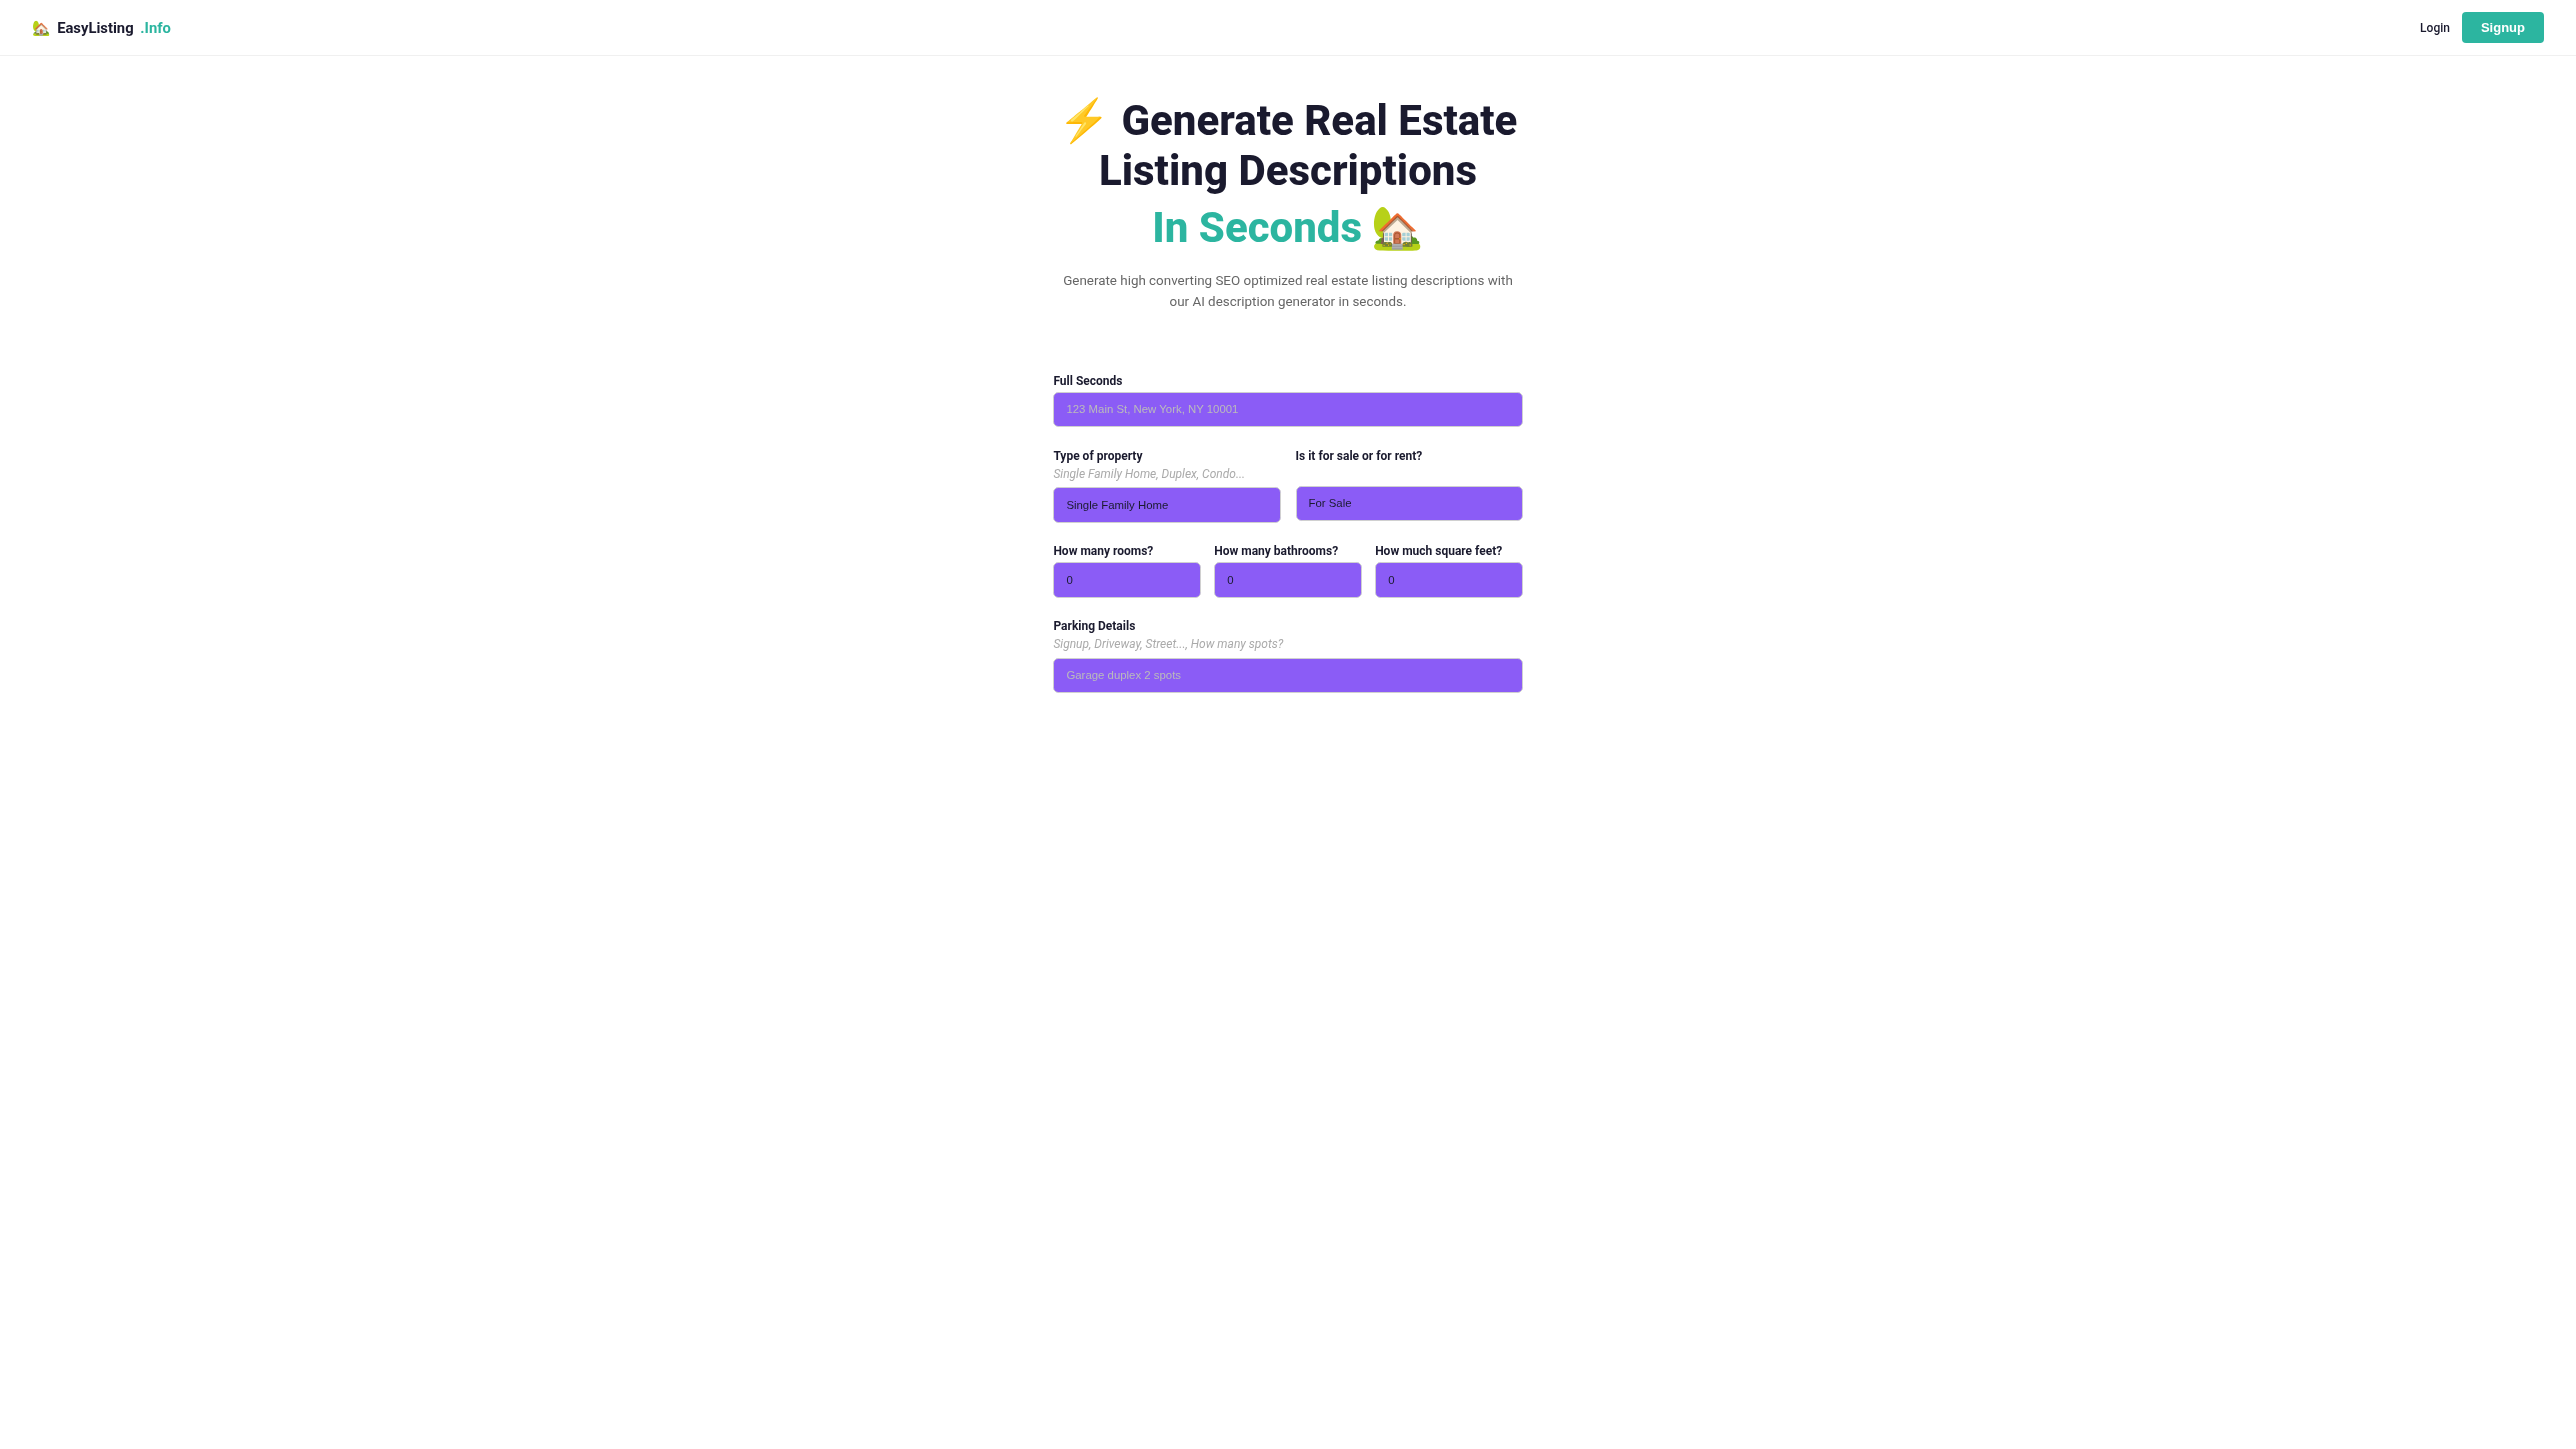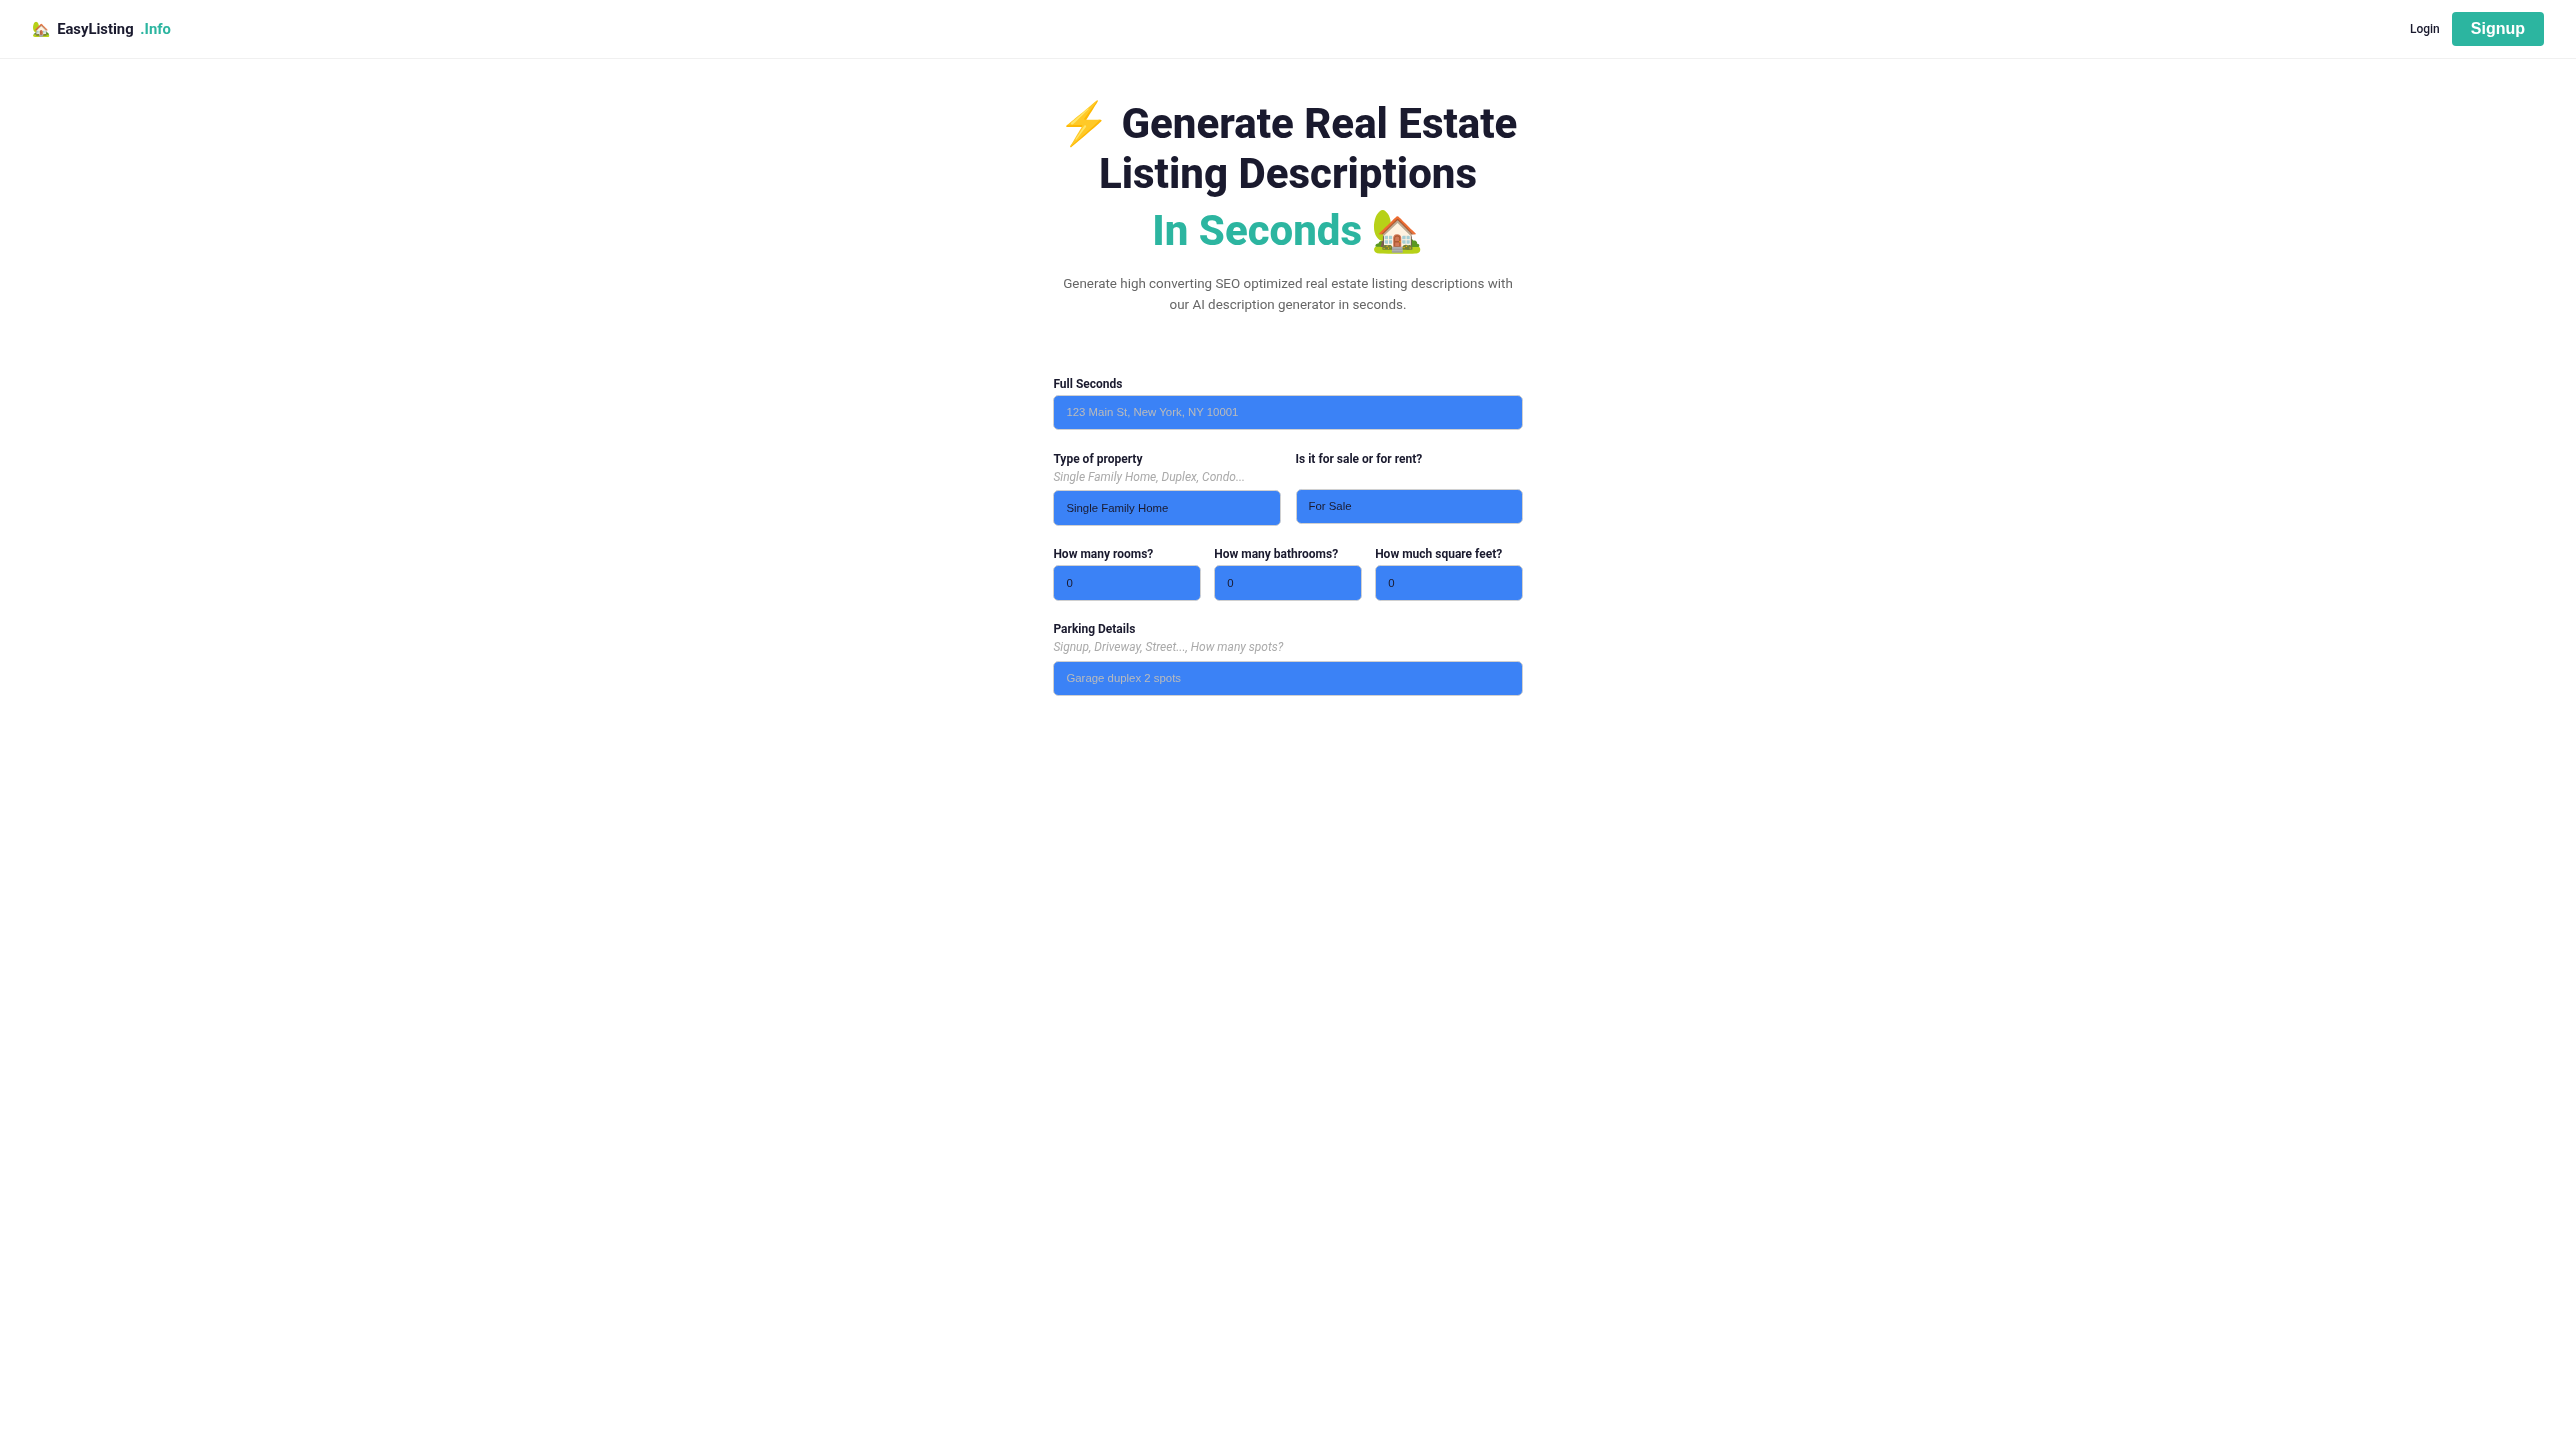--- a/index.html
+++ b/index.html
@@ -51,21 +51,21 @@
       font-weight: 500;
       cursor: pointer;
     }
 
     .signup-button {
       background-color: #2cb5a0;
       color: #ffffff;
       border: none;
       border-radius: 4px;
       padding: 8px 19px;
-      font-size: 16px;
+      font-size: 13px;
       font-weight: 600;
       cursor: pointer;
     }
 
     
     .hero {
       text-align: center;
       padding: 40px 13.4px 27px;
     }
 
@@ -125,21 +125,21 @@
     }
 
     .form-input {
       width: 100%;
       padding: 10.7px 12px;
       font-size: 11.4px;
       border: 1px solid #d0d0d0;
       border-radius: 5.4px;
       outline: none;
       color: #1a1a2e;
-      background: #3b82f6;
+      background: #8b5cf6;
     }
 
     .form-input::placeholder {
       color: #bbb;
     }
 
     .property-row {
       display: flex;
       gap: 15px;
       align-items: flex-start;

